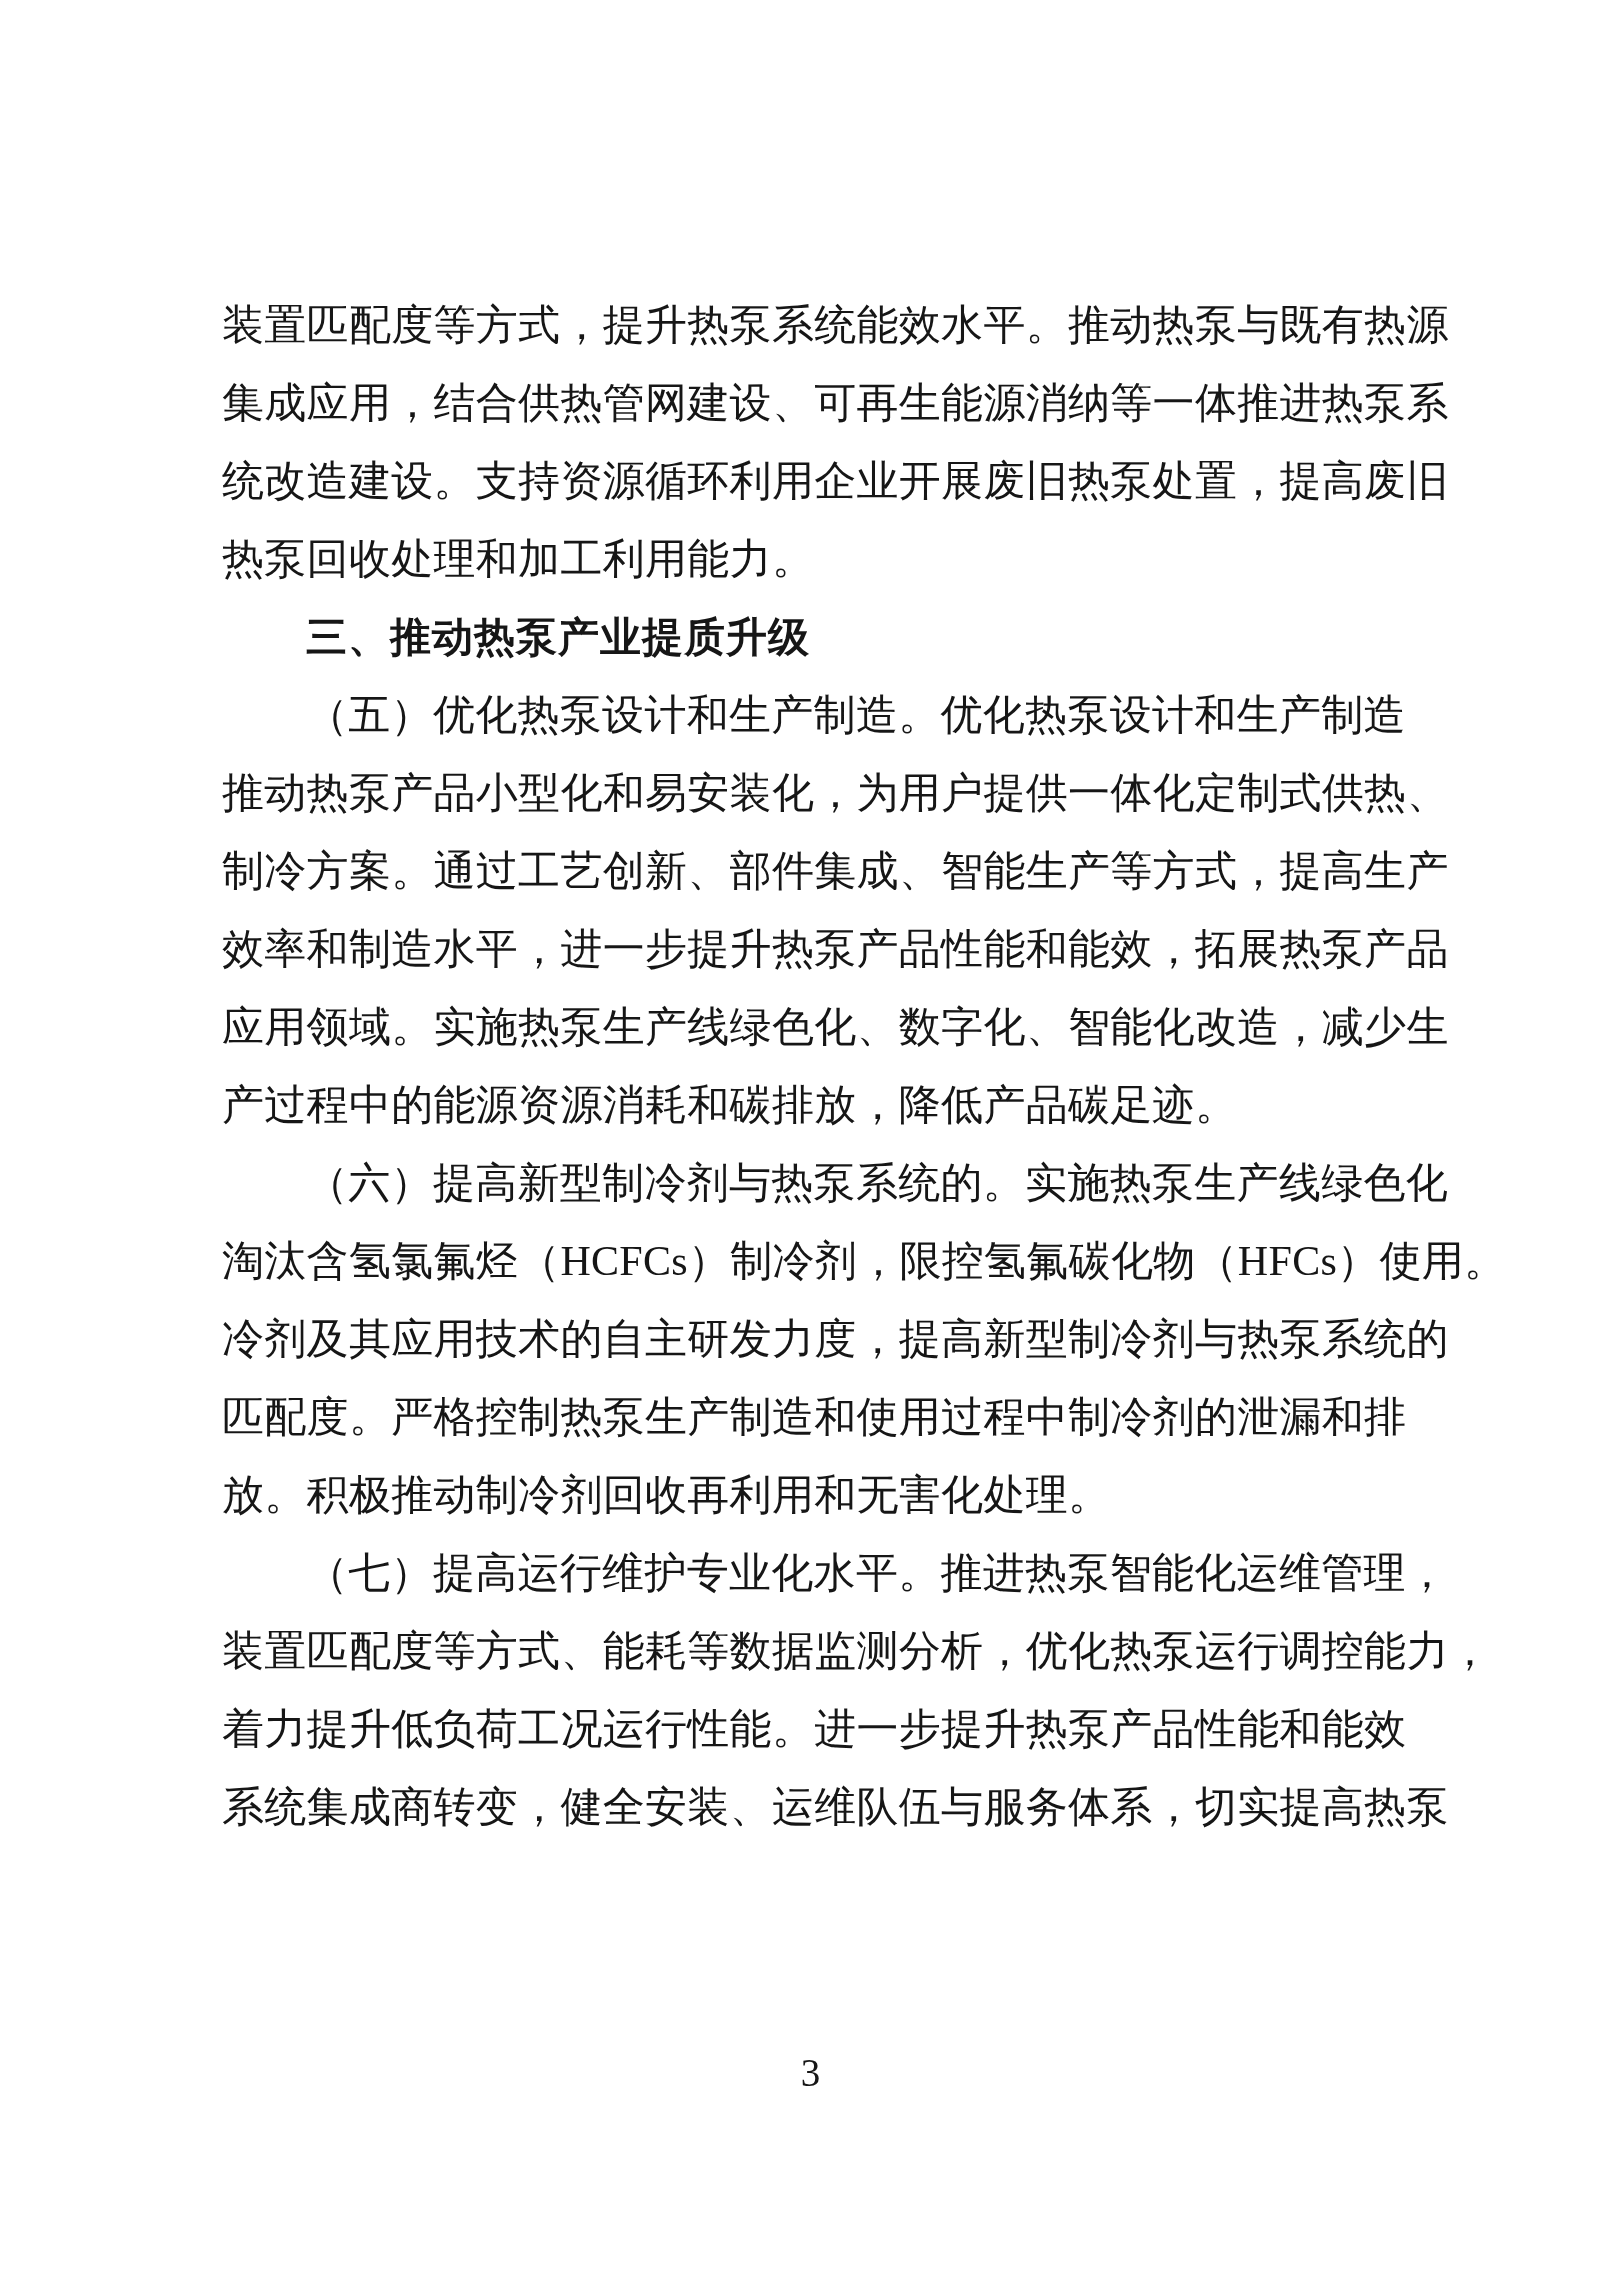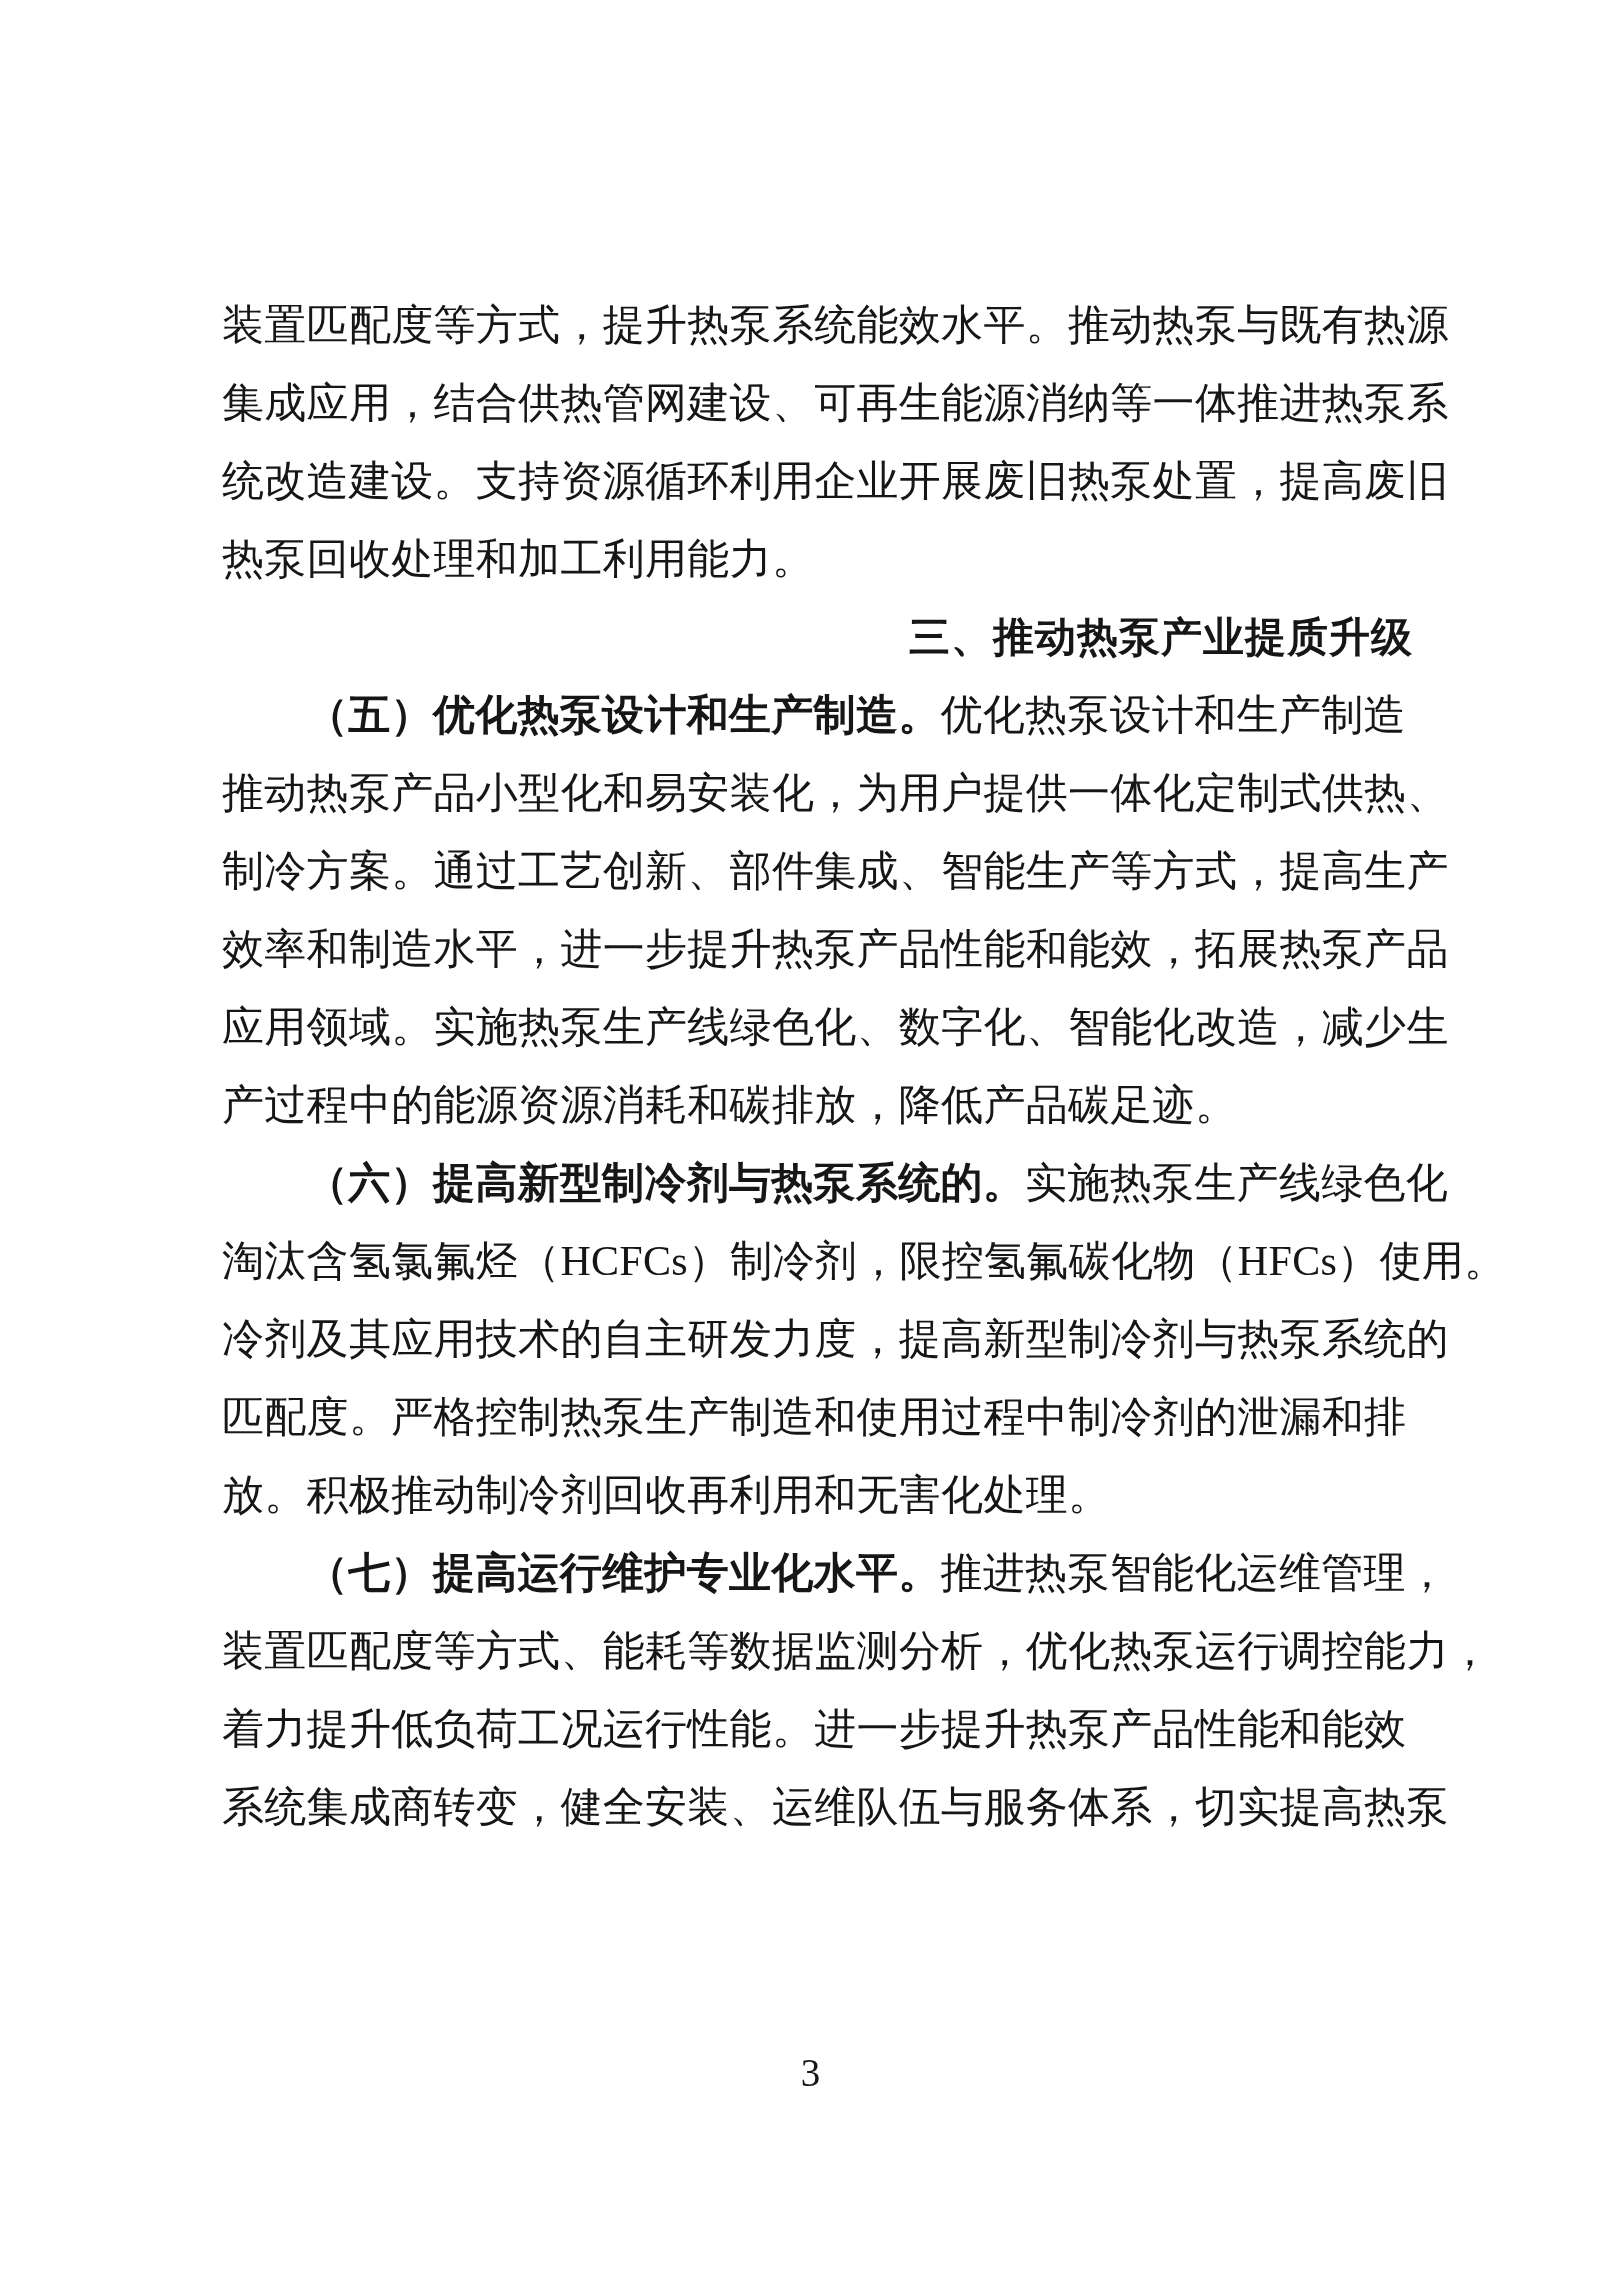--- a/index.html
+++ b/index.html
@@ -30,28 +30,27 @@
     line-height: 78px;
     font-size: 42px;
     letter-spacing: 0.3px;
     white-space: nowrap;
     font-weight: 400;
   }
   .indent {
     text-indent: 84px;
   }
   .lead {
-    font-weight: 700;
+    font-weight: 400;
   }
   .heading {
     font-family: "Liberation Sans", "DejaVu Sans", sans-serif;
     font-weight: 700;
     font-size: 41px;
     letter-spacing: 1px;
-    text-align: right;
   }
   .page-footer {
     position: absolute;
     left: 0;
     top: 2034px;
     width: 100%;
     height: 78px;
     line-height: 78px;
     text-align: center;
     font-size: 39px;

